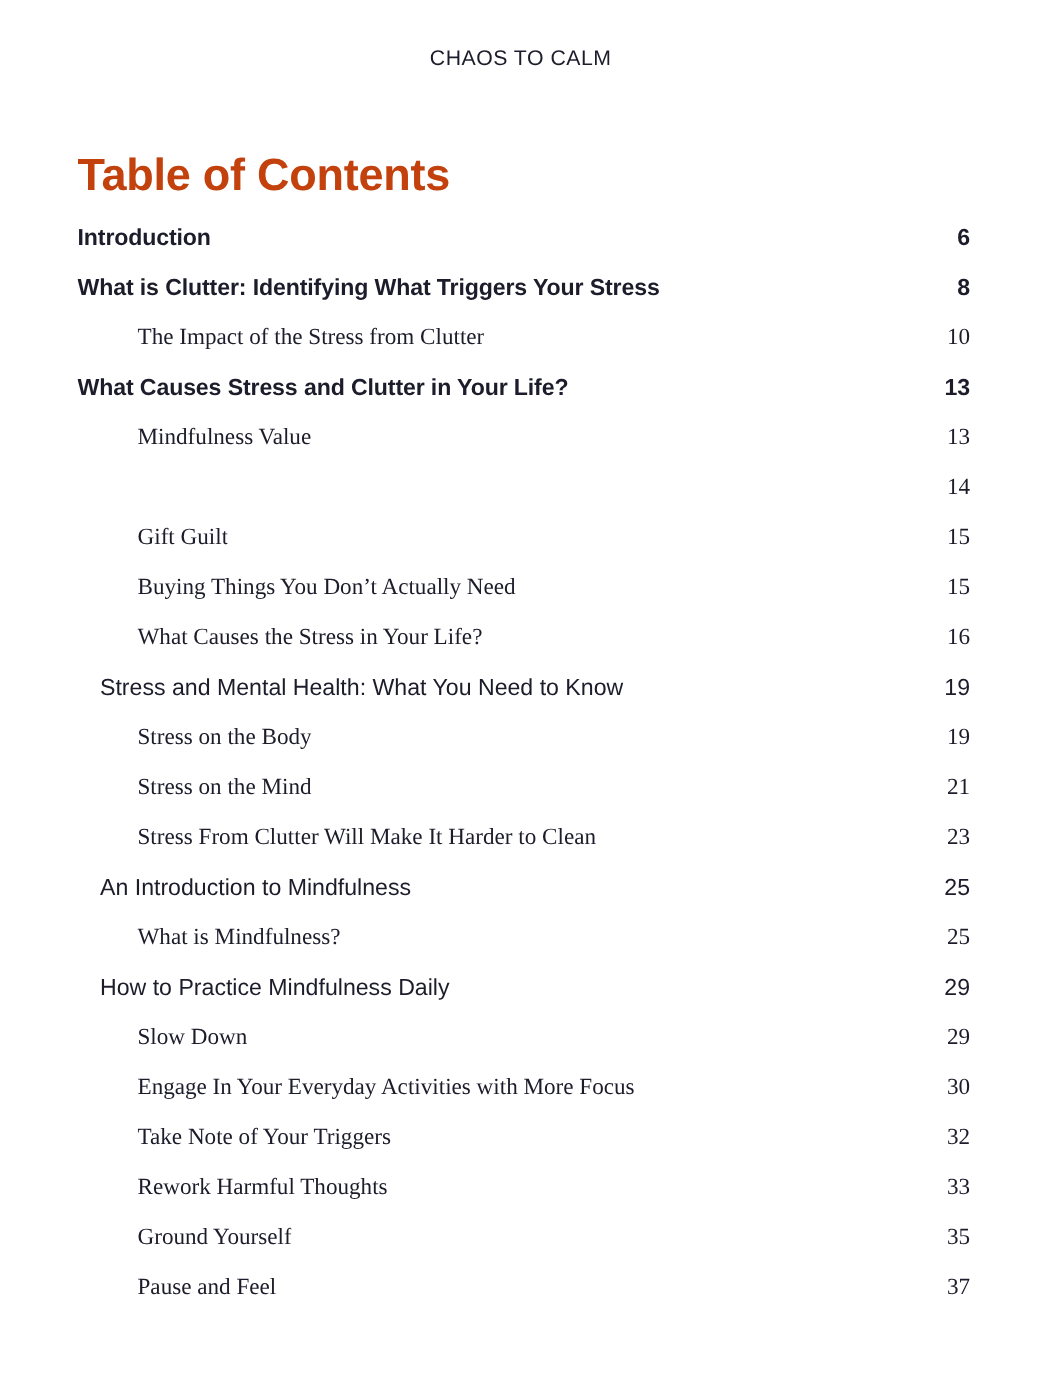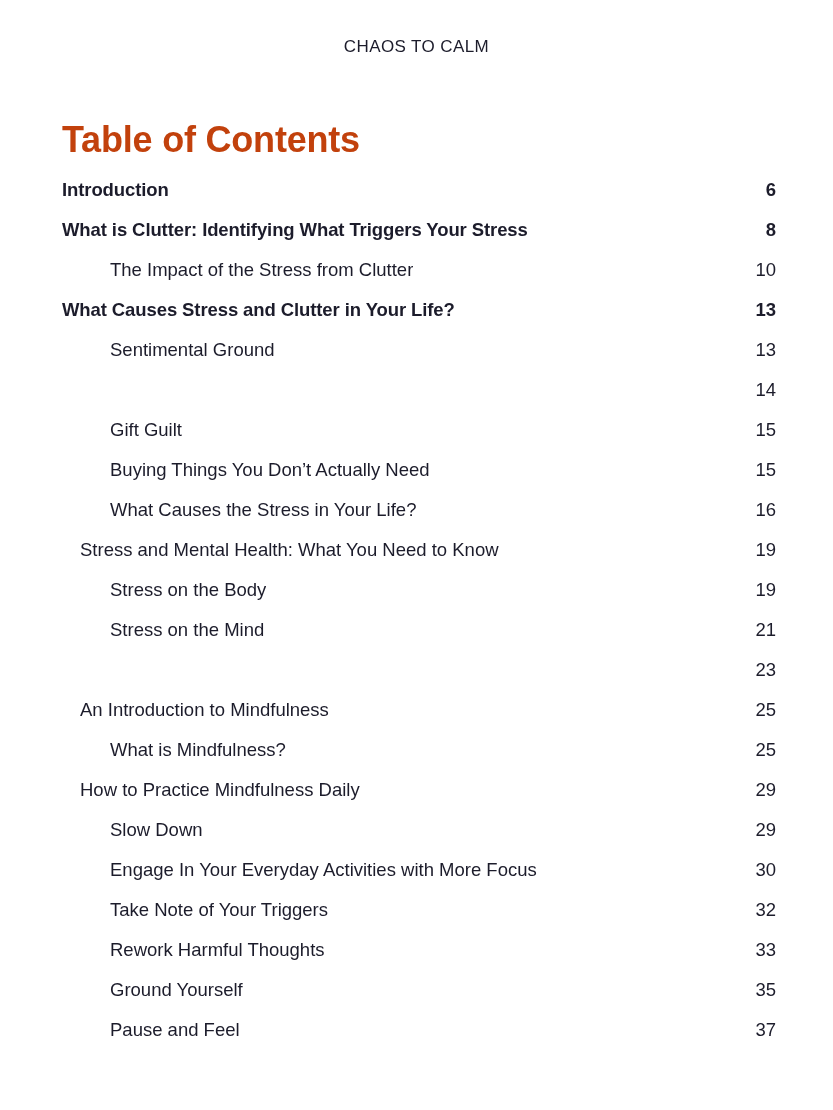--- a/index.html
+++ b/index.html
@@ -94,20 +94,21 @@
   
   .toc-entry.level-2 {
     padding-left: 18px;
     font-weight: 400;
   }
 
   
   .toc-entry.level-3 {
     padding-left: 48px;
     font-weight: 400;
+    font-family: Liberation Serif, serif;
   }
 </style>
 </head>
 <body>
 
 <div class="page">
 
   <div class="running-header">CHAOS TO CALM</div>
 
   <h1 class="toc-heading">Table of Contents</h1>
@@ -127,21 +128,21 @@
         <span class="title">The Impact of the Stress from Clutter</span>
         <span class="filler"></span>
         <span class="pagenum">10</span>
       </div>
       <div class="toc-entry level-1">
         <span class="title">What Causes Stress and Clutter in Your Life?</span>
         <span class="filler"></span>
         <span class="pagenum">13</span>
       </div>
       <div class="toc-entry level-3">
-        <span class="title">Sentimental Ground</span>
+        <span class="title">Mindfulness Value</span>
         <span class="filler"></span>
         <span class="pagenum">13</span>
       </div>
       <div class="toc-entry level-3">
         <span class="filler"></span>
         <span class="pagenum">14</span>
       </div>
       <div class="toc-entry level-3">
         <span class="title">Gift Guilt</span>
         <span class="filler"></span>
@@ -166,20 +167,21 @@
         <span class="title">Stress on the Body</span>
         <span class="filler"></span>
         <span class="pagenum">19</span>
       </div>
       <div class="toc-entry level-3">
         <span class="title">Stress on the Mind</span>
         <span class="filler"></span>
         <span class="pagenum">21</span>
       </div>
       <div class="toc-entry level-3">
+        <span class="title">Stress From Clutter Will Make It Harder to Clean</span>
         <span class="filler"></span>
         <span class="pagenum">23</span>
       </div>
       <div class="toc-entry level-2">
         <span class="title">An Introduction to Mindfulness</span>
         <span class="filler"></span>
         <span class="pagenum">25</span>
       </div>
       <div class="toc-entry level-3">
         <span class="title">What is Mindfulness?</span>

